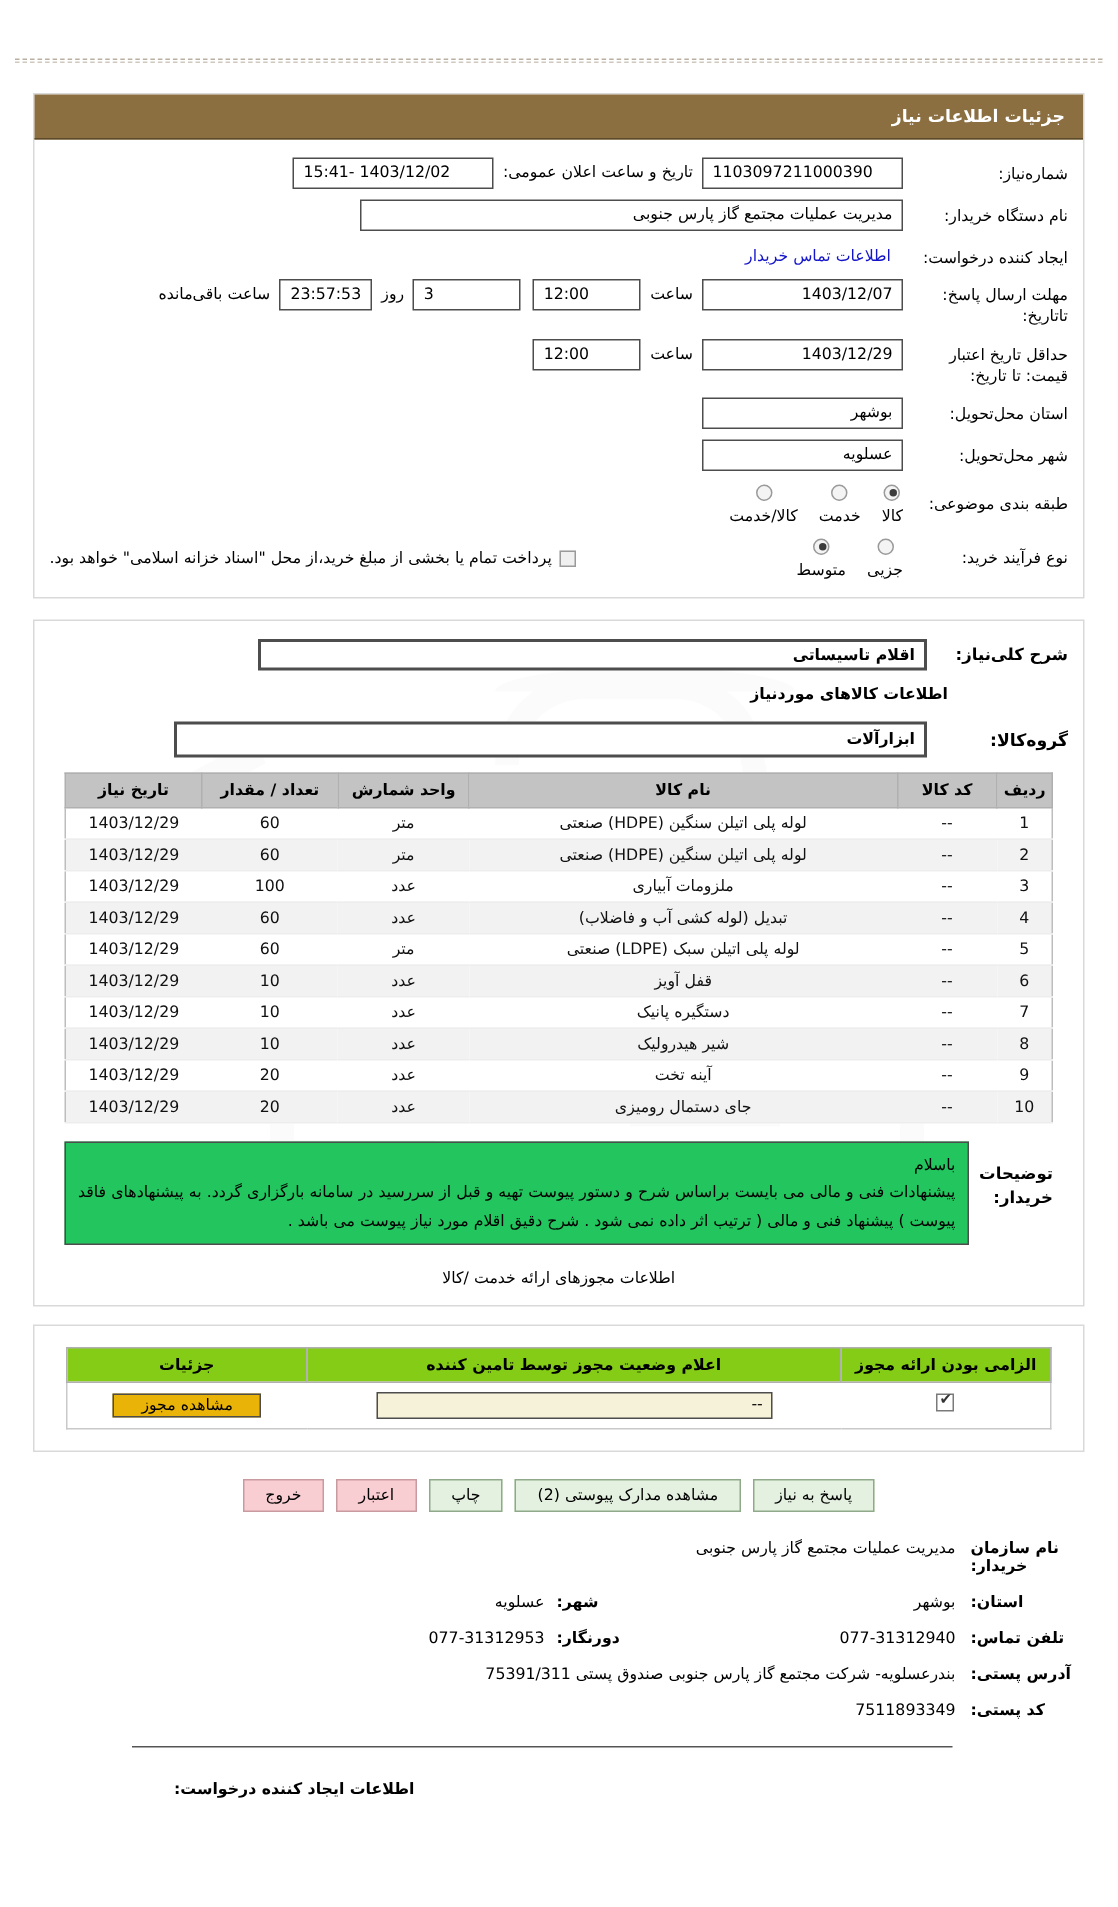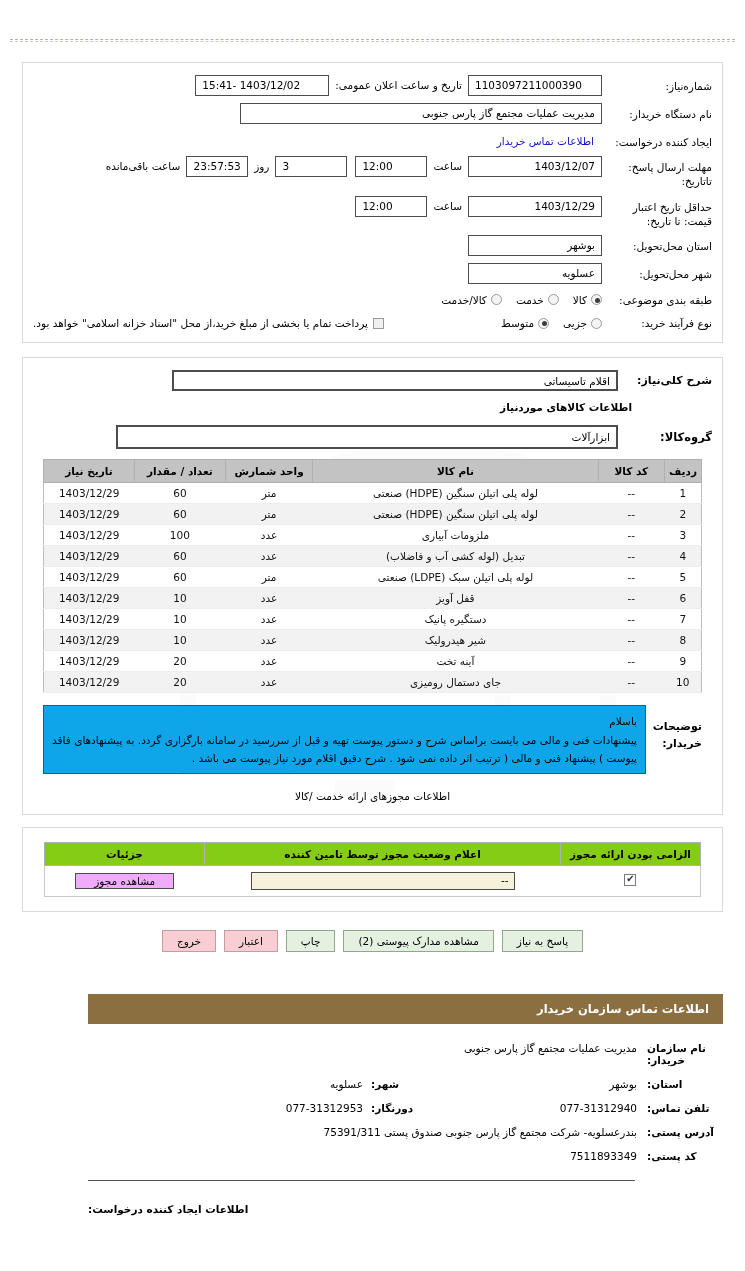--- a/index.html
+++ b/index.html
@@ -74,41 +74,41 @@
   .box.time { width: 72px; text-align: left; }
   .box.days { width: 72px; text-align: left; }
   .box.remain { width: 62px; text-align: center; }
   .inline-lbl { font-size: 10.5px; padding: 4px 6px 0 6px; white-space: nowrap; }
   .link { color: #1414c8; font-size: 10.5px; padding: 4px 8px 0 8px; text-decoration: none; cursor: pointer; }
 
   
   .radio-row { display: flex; align-items: center; margin-top: 9px; }
   .radio-row .flabel { padding-top: 0; }
   .radio-group { display: flex; align-items: center; gap: 14px; flex: 1; }
-  .rad { display: inline-flex; align-items: center; gap: 4px; font-size: 10.5px; }
+  .rad { display: inline-flex; align-items: center; gap: 4px; font-size: 10.5px; flex-direction: column; }
   .radio-dot {
     width: 11px; height: 11px; border-radius: 50%;
     border: 1px solid #9a9a9a; background: #f4f4f4;
     display: inline-block; position: relative;
   }
   .radio-dot.on::after {
     content: ""; position: absolute; left: 2.5px; top: 2.5px;
     width: 5px; height: 5px; border-radius: 50%; background: #3c3c3c;
   }
   .chk-sq {
     width: 11px; height: 11px; border: 1px solid #9a9a9a;
     background: #f0f0f0; display: inline-block;
   }
   .pay-note { display: inline-flex; align-items: center; gap: 5px; font-size: 10.5px; }
 
   
   .sec2 { margin: 14px 22px 0 22px; border: 1px solid #d9d9d9; background: rgba(255,255,255,0.72); padding: 12px 10px; }
   .kv { display: flex; align-items: center; margin-bottom: 10px; }
   .kv-label { font-weight: bold; font-size: 11px; width: 94px; flex: 0 0 94px; text-align: right; }
-  .kv .box { border-width: 2px; }
+  .kv .box { border-width: 2px; font-weight: bold; }
   .subtitle { font-weight: bold; font-size: 10.5px; margin: 4px 0 12px 0; text-align: right; padding-right: 80px;}
   .group-label { font-weight: bold; font-size: 11.5px; width: 94px; flex: 0 0 94px; text-align: right;}
 
   
   .pager { font-size: 10.5px; text-align: left; margin: 8px 30px 5px 4px; direction: rtl;}
   .pager a { color: #1414c8; text-decoration: none; cursor: pointer; }
   .pager .cur { font-weight: bold; color: #000; }
 
   
   table.items { width: calc(100% - 20px); margin: 0 10px; border-collapse: collapse; background: #fff; border: 1px solid #bdbdbd;}
@@ -125,35 +125,35 @@
   .col-rdf { width: 32px; }
   .col-code { width: 68px; }
   .col-name { width: 300px; }
   .col-unit { width: 88px; }
   .col-qty { width: 92px; }
   .col-date { width: 92px; }
 
   
   .notes-wrap { display: flex; margin: 12px 10px 0 10px; align-items: stretch; }
   .notes-label { font-weight: bold; font-size: 11px; width: 56px; flex: 0 0 56px; text-align: right; padding-top: 14px; line-height: 1.5;}
-  .notes-box { flex: 1; border: 1.5px solid #4d4d4d; background: #0ea5e9; padding: 6px 8px; font-size: 10.5px; line-height: 1.75; text-align: justify; }
+  .notes-box { flex: 1; border: 1.5px solid #4d4d4d; background: #22c55e; padding: 6px 8px; font-size: 10.5px; line-height: 1.75; text-align: justify; }
   .notes-box .l1 { text-align: right; }
 
   .perm-title { font-size: 10.5px; margin: 16px 0 0 0; text-align: center; }
 
   
   table.permit { width: calc(100% - 22px); margin: 0 11px; border-collapse: collapse; border: 1px solid #c9c9c9; background:#fff;}
   table.permit th { background: #84cc16; font-size: 10.5px; font-weight: bold; padding: 5px; border: 1px solid #b0b0b0; }
   table.permit td { padding: 6px 8px; text-align: center; border: none; }
   .permit-input {
     border: 1.5px solid #4d4d4d; background: #f6f2d9; height: 18px; line-height: 15px;
     font-size: 10.5px; text-align: right; padding: 0 5px; width: 264px; display: inline-block;
   }
   .permit-btn {
-    border: 1.5px solid #4d4d4d; background: #f0abfc; font-size: 10.5px;
+    border: 1.5px solid #4d4d4d; background: #eab308; font-size: 10.5px;
     padding: 1px 18px; cursor: pointer; color: #000;
   }
   .chk-on {
     width: 12px; height: 12px; border: 1px solid #7a7a7a; background: #fff;
     display: inline-block; position: relative;
   }
   .chk-on::after {
     content: "\2714"; position: absolute; left: 1px; top: -2px; font-size: 10px; color: #333;
   }
 
@@ -169,21 +169,21 @@
     background: #8b6f41; color: #fff; font-weight: bold; font-size: 11.5px;
     padding: 8px 14px; text-align: right;
   }
   .contact-body { margin: 18px 22px 0 88px; }
   .crow { display: flex; align-items: baseline; margin-bottom: 12px; }
   .c-lbl { font-weight: bold; font-size: 10.5px; width: 86px; flex: 0 0 86px; text-align: left; padding-left: 10px;}
   .c-val { font-size: 10.5px; width: 210px; flex: 0 0 210px; text-align: right; }
   .c-lbl2 { font-weight: bold; font-size: 10.5px; width: 64px; flex: 0 0 64px; text-align: left; padding-left: 8px; }
   .c-val2 { font-size: 10.5px; text-align: right; min-width: 96px; }
   .hr-sep { border-top: 1.5px solid #555; margin: 18px 110px 0 88px; }
-  .creator-title { font-weight: bold; font-size: 10.5px; margin: 22px 22px 0 88px; text-align: left; padding-left: 0; }
+  .creator-title { font-weight: bold; font-size: 10.5px; margin: 22px 22px 0 116px; text-align: left; padding-left: 0; }
 </style>
 </head>
 <body>
 
 <div class="page">
 
   <div class="watermark">
     <div class="wm-shape" style="left:60px;  top:520px; width:120px; height:18px; transform:rotate(-28deg);"></div>
     <div class="wm-shape" style="left:80px;  top:560px; width:16px;  height:120px;"></div>
     <div class="wm-shape" style="left:330px; top:445px; width:200px; height:16px; border-radius:50%/100% 100% 0 0;"></div>
@@ -195,20 +195,21 @@
     <div class="wm-shape" style="left:180px; top:760px; width:110px; height:16px;"></div>
     <div class="wm-shape" style="left:545px; top:560px; width:90px;  height:16px; transform:rotate(12deg);"></div>
     <div class="wm-shape" style="left:600px; top:660px; width:16px;  height:110px;"></div>
   </div>
 
   <div class="content">
 
     <div class="top-rule"></div>
 
     <div class="panel">
+      <div class="panel-head">جزئیات اطلاعات نیاز</div>
       <div class="panel-body">
 
         <div class="frow">
           <div class="flabel">شماره‌نیاز:</div>
           <div class="fields">
             <div class="box wide">1103097211000390</div>
             <div class="inline-lbl">تاریخ و ساعت اعلان عمومی:</div>
             <div class="box wide">1403/12/02 -15:41</div>
           </div>
         </div>
@@ -451,21 +452,20 @@
     </div>
 
     <div class="actions" id="actions-row">
         <div class="btn green">پاسخ به نیاز</div>
         <div class="btn green">مشاهده مدارک پیوستی (2)</div>
         <div class="btn green">چاپ</div>
         <div class="btn pink">اعتبار</div>
         <div class="btn pink">خروج</div>
       </div>
 
-    <div class="contact-head">اطلاعات تماس  سازمان خریدار</div>
 
     <div class="contact-body">
       <div class="crow">
         <div class="c-lbl">نام سازمان خریدار:</div>
         <div class="c-val" style="width:auto;flex:0 0 auto;">مدیریت عملیات مجتمع گاز پارس جنوبی</div>
       </div>
 
       <div class="crow">
         <div class="c-lbl">استان:</div>
         <div class="c-val">بوشهر</div>

